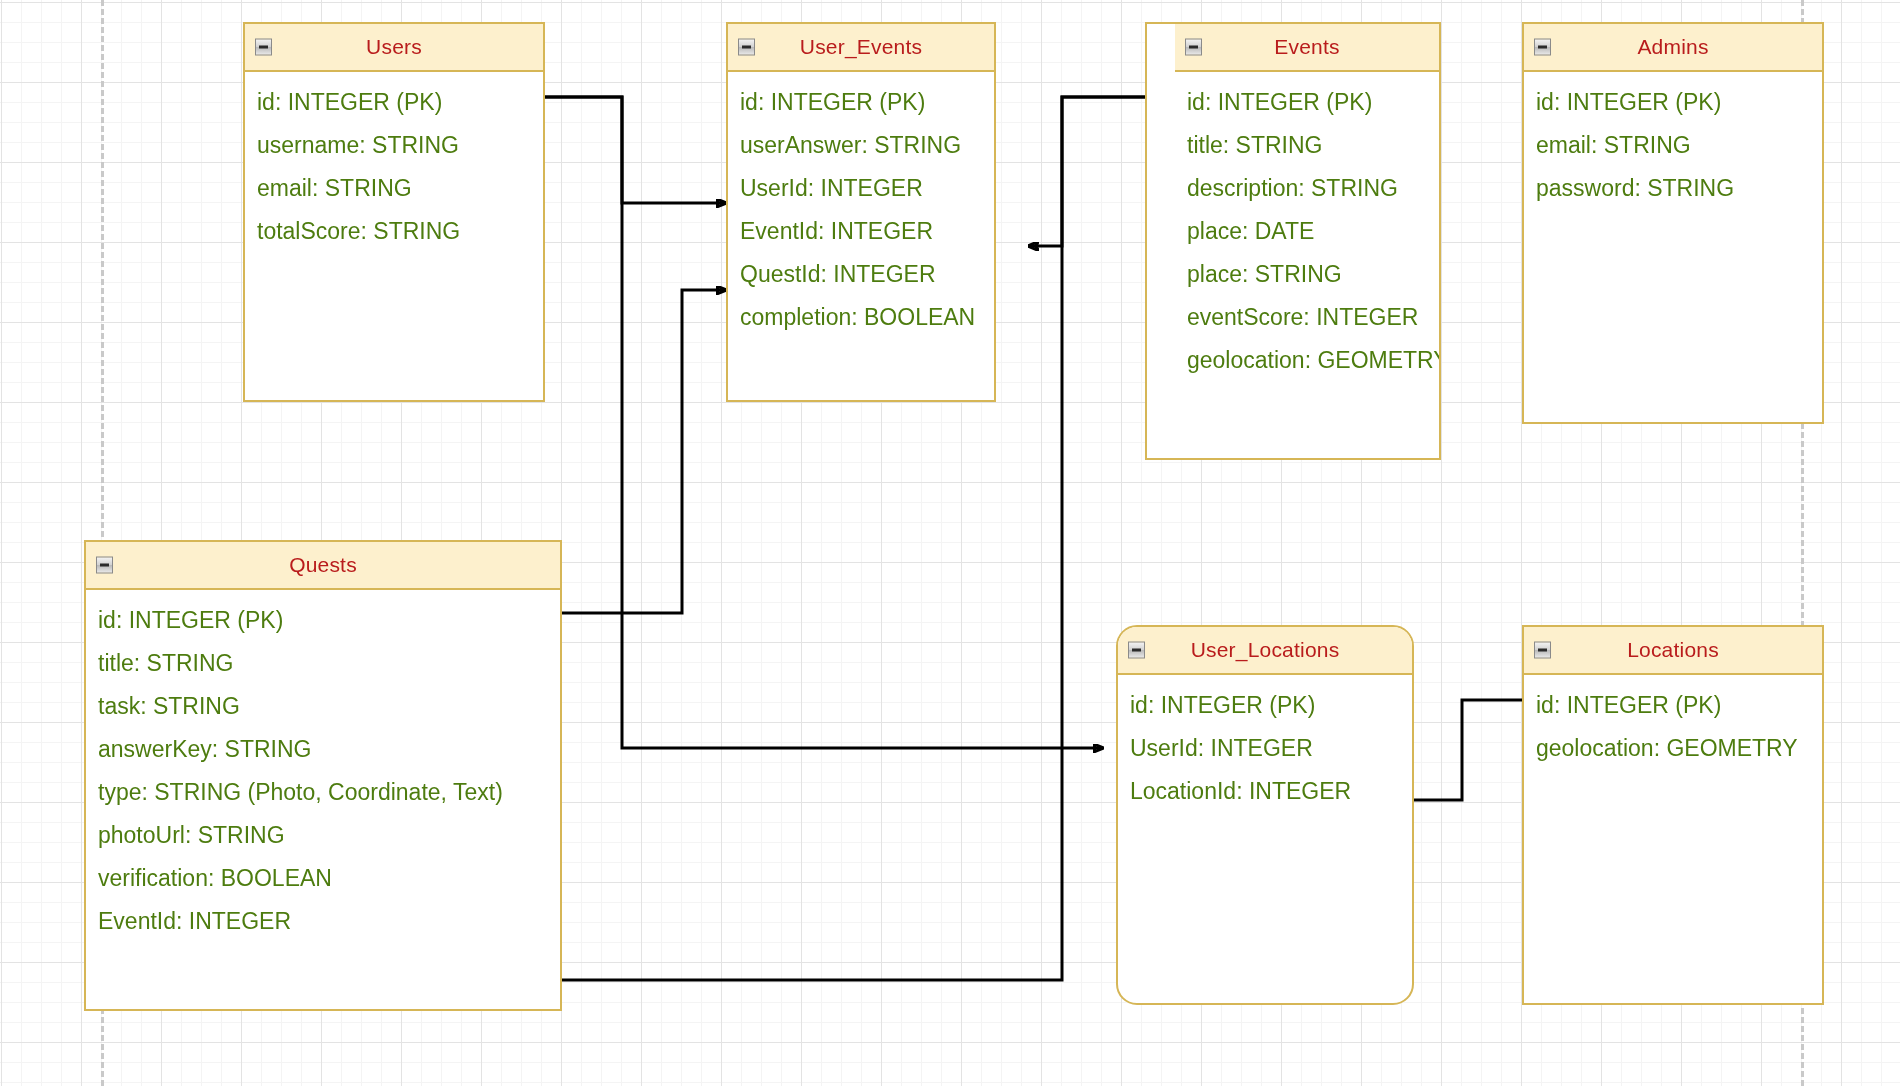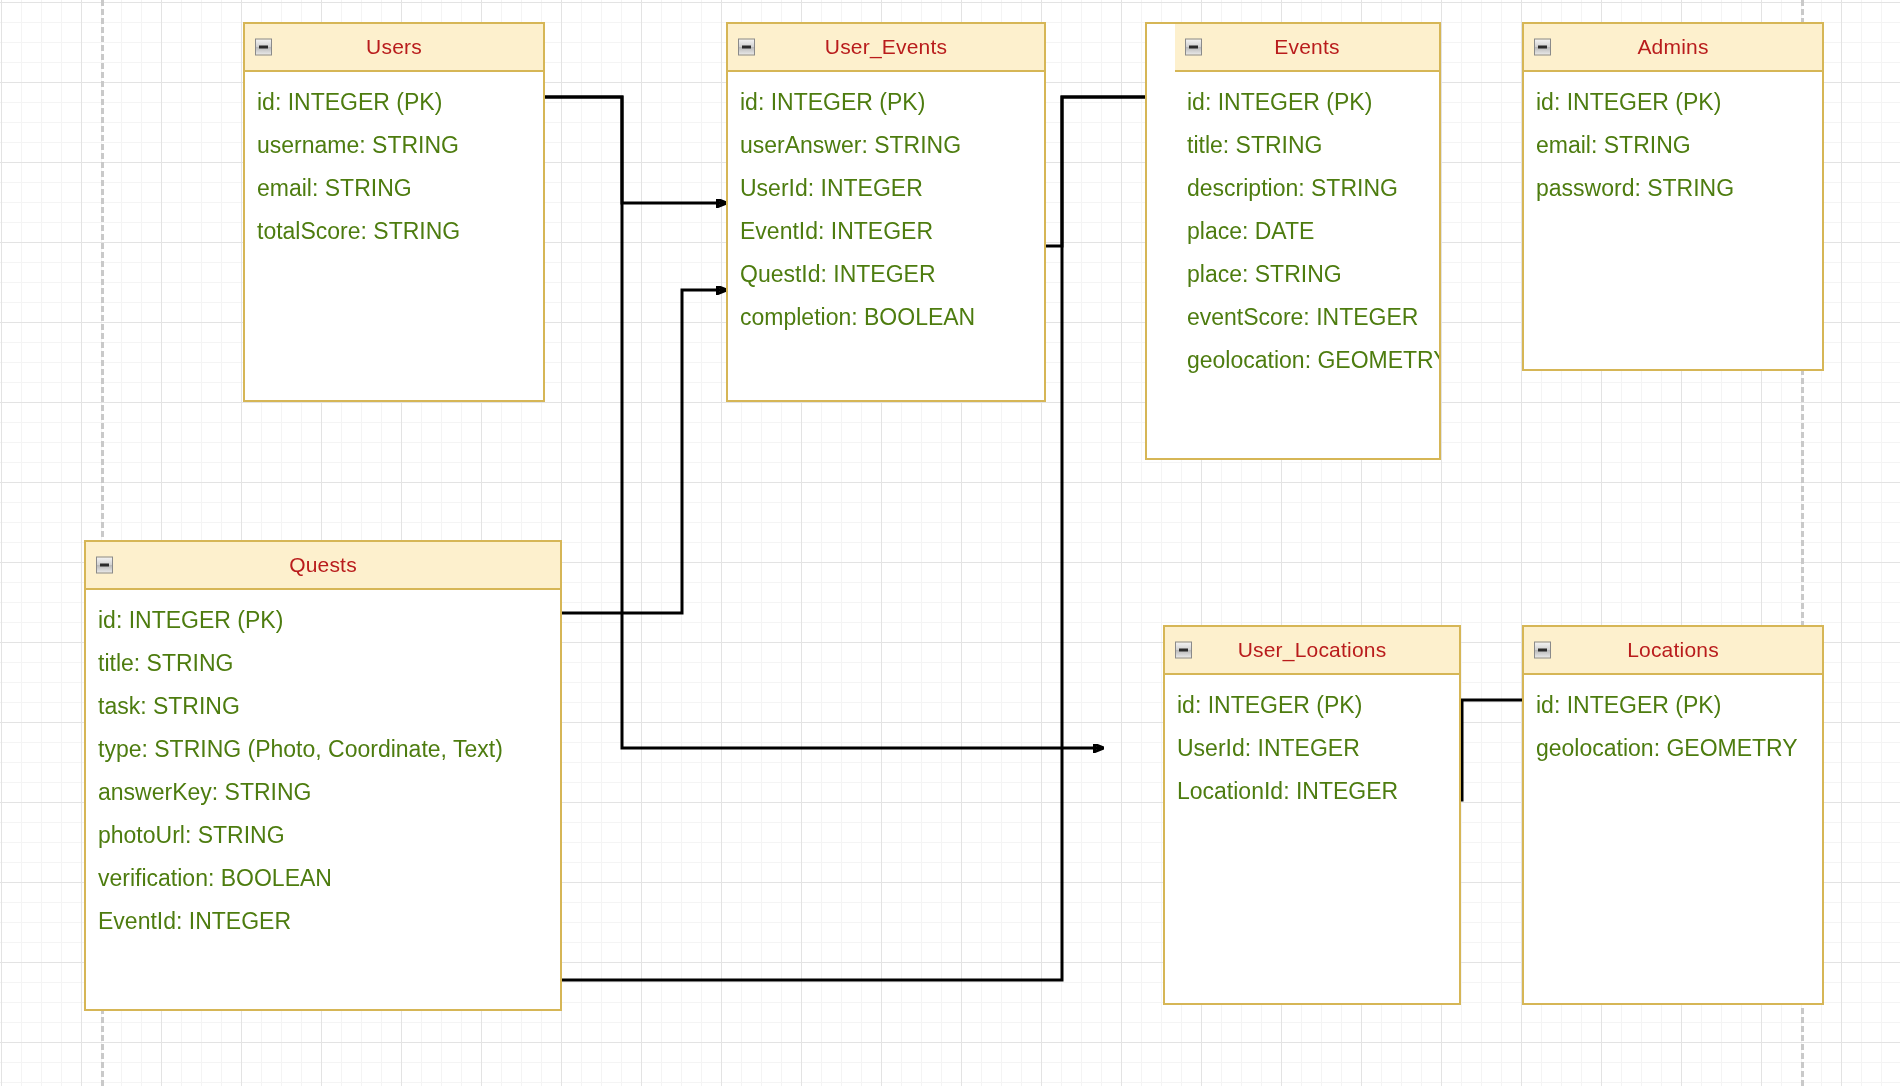--- a/index.html
+++ b/index.html
@@ -131,21 +131,21 @@
           </span>
           <span class="entity-title">Users</span>
         </div>
         <div class="entity-body">
           <div class="field">id: INTEGER (PK)</div>
           <div class="field">username: STRING</div>
           <div class="field">email: STRING</div>
           <div class="field">totalScore: STRING</div>
         </div>
       </div>
-      <div class="entity" style="left: 726px; top: 22px; width: 320px; height: 380px;">
+      <div class="entity" style="left: 726px; top: 22px; width: 270px; height: 380px;">
         <div class="entity-header">
           <span class="collapse-icon">
             <i></i>
           </span>
           <span class="entity-title">User_Events</span>
         </div>
         <div class="entity-body">
           <div class="field">id: INTEGER (PK)</div>
           <div class="field">userAnswer: STRING</div>
           <div class="field">UserId: INTEGER</div>
@@ -164,21 +164,21 @@
         <div class="entity-body">
           <div class="field">id: INTEGER (PK)</div>
           <div class="field">title: STRING</div>
           <div class="field">description: STRING</div>
           <div class="field">place: DATE</div>
           <div class="field">place: STRING</div>
           <div class="field">eventScore: INTEGER</div>
           <div class="field">geolocation: GEOMETRY</div>
         </div>
       </div>
-      <div class="entity" style="left: 1522px; top: 22px; width: 302px; height: 349px;">
+      <div class="entity" style="left: 1522px; top: 22px; width: 302px; height: 402px;">
         <div class="entity-header">
           <span class="collapse-icon">
             <i></i>
           </span>
           <span class="entity-title">Admins</span>
         </div>
         <div class="entity-body">
           <div class="field">id: INTEGER (PK)</div>
           <div class="field">email: STRING</div>
           <div class="field">password: STRING</div>
@@ -188,28 +188,28 @@
         <div class="entity-header">
           <span class="collapse-icon">
             <i></i>
           </span>
           <span class="entity-title">Quests</span>
         </div>
         <div class="entity-body">
           <div class="field">id: INTEGER (PK)</div>
           <div class="field">title: STRING</div>
           <div class="field">task: STRING</div>
+          <div class="field">answerKey: STRING</div>
           <div class="field">type: STRING (Photo, Coordinate, Text)</div>
-          <div class="field">answerKey: STRING</div>
           <div class="field">photoUrl: STRING</div>
           <div class="field">verification: BOOLEAN</div>
           <div class="field">EventId: INTEGER</div>
         </div>
       </div>
-      <div class="entity" style="left: 1163px; top: 625px; width: 298px; height: 380px;">
+      <div class="entity" style="left: 1116px; top: 625px; width: 298px; height: 380px; border-radius: 21px;">
         <div class="entity-header">
           <span class="collapse-icon">
             <i></i>
           </span>
           <span class="entity-title">User_Locations</span>
         </div>
         <div class="entity-body">
           <div class="field">id: INTEGER (PK)</div>
           <div class="field">UserId: INTEGER</div>
           <div class="field">LocationId: INTEGER</div>

